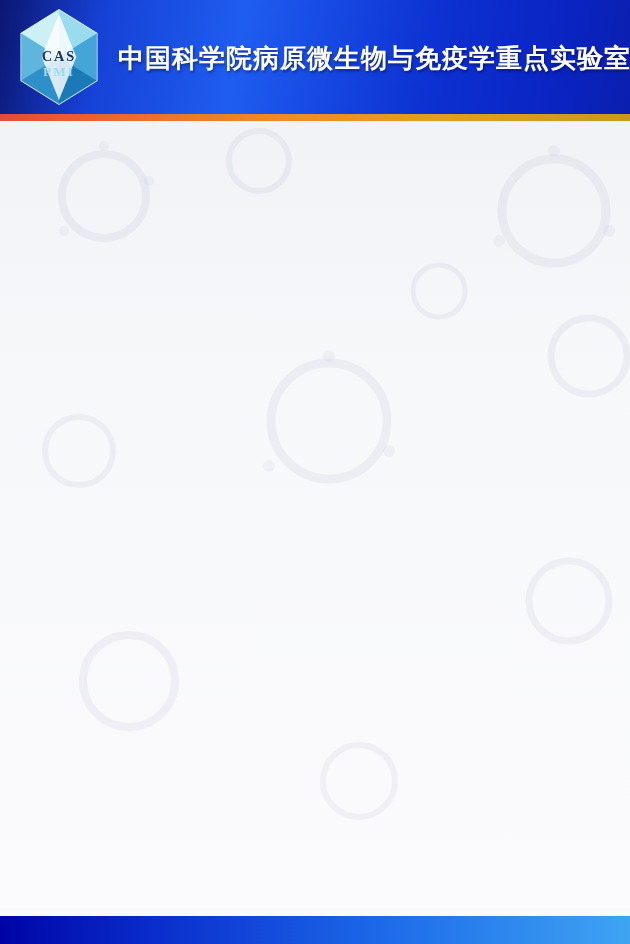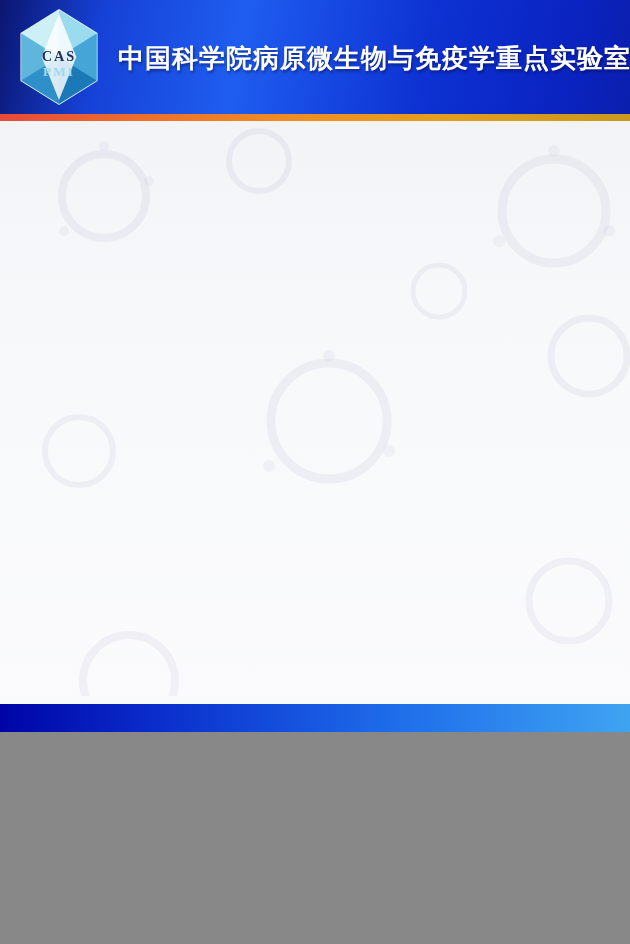--- a/index.html
+++ b/index.html
@@ -1,19 +1,19 @@
 <!DOCTYPE html>
 <html><head>
 <meta charset="utf-8">
 <style>
   * { margin:0; padding:0; box-sizing:border-box; }
   html,body { background:#888; }
   body { display:flex; justify-content:center; }
   .poster {
-    position:relative; width:630px; height:732px; overflow:hidden;
+    position:relative; width:630px; height:944px; overflow:hidden;
     display:flex; flex-direction:column;
     font-family:"Liberation Sans", sans-serif;
     background:linear-gradient(180deg,#eef0f4 0%,#f7f8fa 40%,#fbfbfd 100%);
   }
   
   .header {
     flex:0 0 114px; position:relative; z-index:2;
     background:linear-gradient(100deg,#0b1670 0%,#1641d6 16%,#1f5df0 38%,#0d31d2 68%,#0a24c2 88%,#0b1fae 100%);
     display:flex; align-items:center;
   }

